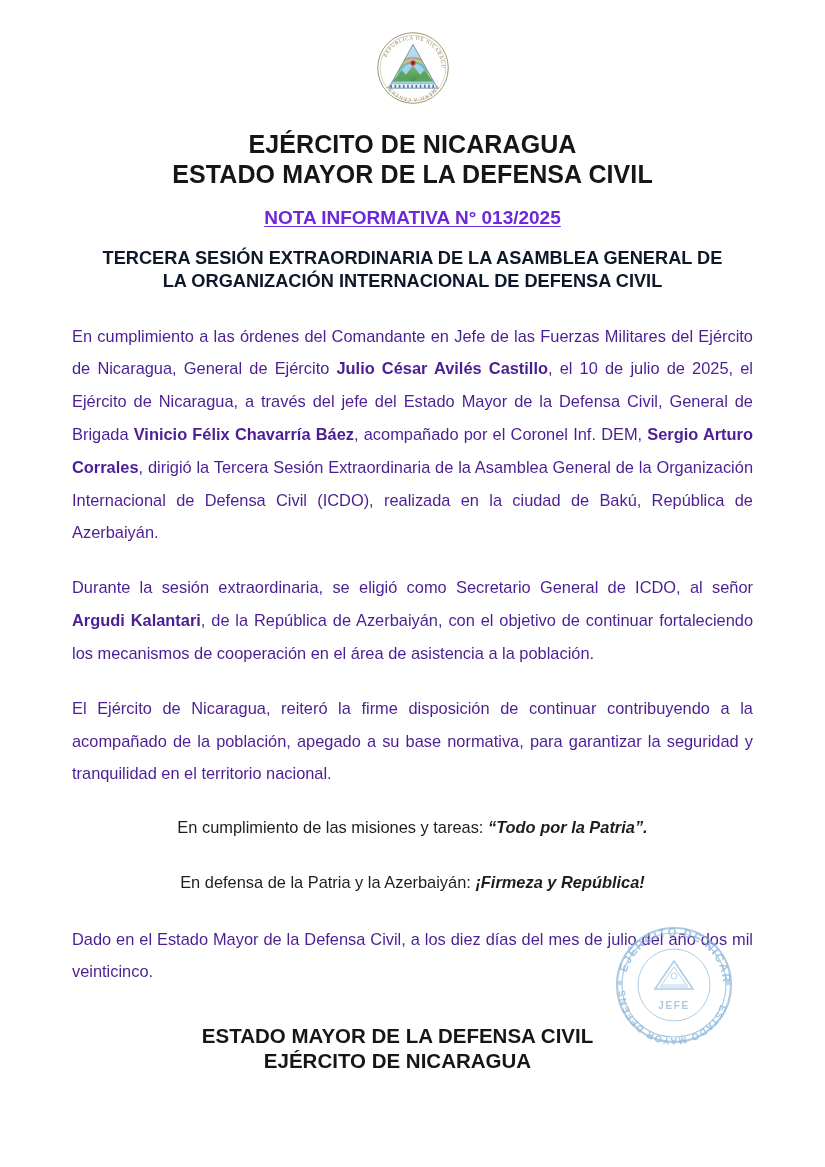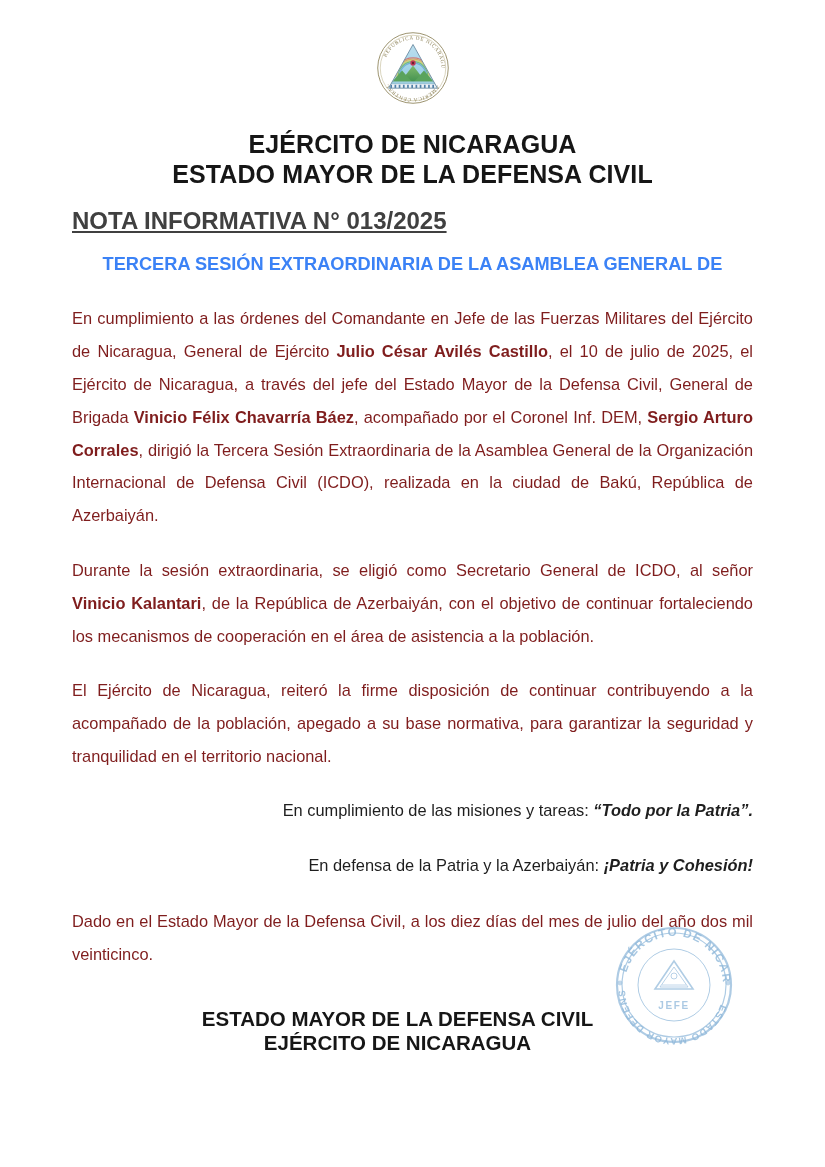--- a/index.html
+++ b/index.html
@@ -45,57 +45,58 @@
     font-weight: bold;
     font-size: 25px;
     line-height: 1.18;
     letter-spacing: 0.1px;
     margin-top: 12px;
     color: #161616;
   }
   .org-title .line2 { display: block; }
 
   .doc-number {
-    font-weight: bold;
-    font-size: 24px;
+    text-align: center;
+    font-weight: bold;
+    font-size: 19px;
     margin-top: 18px;
-    color: #404040;
+    color: #6d28d9;
   }
   .doc-number span.u {
     text-decoration: underline;
     text-underline-offset: 2px;
   }
 
   .subject {
     text-align: center;
     font-weight: bold;
     font-size: 18.2px;
     line-height: 1.28;
     margin-top: 18px;
-    color: #3b82f6;
+    color: #0f172a;
     padding: 0 6px;
   }
   .subject .line2 { display: block; }
 
   
   .body-block {
     margin-top: 26px;
   }
   p.para {
     text-align: justify;
     font-size: 16.4px;
     line-height: 2.0;
     margin: 0 0 22px 0;
-    color: #7f1d1d;
+    color: #4c1d95;
     hyphens: none;
   }
   p.para:last-child { margin-bottom: 0; }
 
   p.slogan {
-    text-align: right;
+    text-align: center;
     font-size: 16.4px;
     line-height: 1.9;
     margin: 0 0 24px 0;
     color: #1e1e1e;
   }
   .b { font-weight: bold; }
   .bi { font-weight: bold; font-style: italic; }
 
   .para-closing {
     margin-top: 4px;
@@ -201,33 +202,34 @@
     <span>EJÉRCITO DE NICARAGUA</span>
     <span class="line2">ESTADO MAYOR DE LA DEFENSA CIVIL</span>
   </div>
 
   <div class="doc-number">
     <span class="u">NOTA INFORMATIVA N° 013/2025</span>
   </div>
 
   <div class="subject">
     <span>TERCERA SESIÓN EXTRAORDINARIA DE LA ASAMBLEA GENERAL DE</span>
+    <span class="line2">LA ORGANIZACIÓN INTERNACIONAL DE DEFENSA CIVIL</span>
   </div>
 
   <div class="body-block">
 
     <p class="para"><span>En cumplimiento a las órdenes del Comandante en Jefe de las Fuerzas Militares del Ejército de Nicaragua, General de Ejército </span><span class="b">Julio César Avilés Castillo</span><span>, el 10 de julio de 2025, el Ejército de Nicaragua, a través del jefe del Estado Mayor de la Defensa Civil, General de Brigada </span><span class="b">Vinicio Félix Chavarría Báez</span><span>, acompañado por el Coronel Inf. DEM, </span><span class="b">Sergio Arturo Corrales</span><span>, dirigió la Tercera Sesión Extraordinaria de la Asamblea General de la Organización Internacional de Defensa Civil (ICDO), realizada en la ciudad de Bakú, República de Azerbaiyán.</span></p>
 
-    <p class="para"><span>Durante la sesión extraordinaria, se eligió como Secretario General de ICDO, al señor </span><span class="b">Vinicio Kalantari</span><span>, de la República de Azerbaiyán, con el objetivo de continuar fortaleciendo los mecanismos de cooperación en el área de asistencia a la población.</span></p>
+    <p class="para"><span>Durante la sesión extraordinaria, se eligió como Secretario General de ICDO, al señor </span><span class="b">Argudi Kalantari</span><span>, de la República de Azerbaiyán, con el objetivo de continuar fortaleciendo los mecanismos de cooperación en el área de asistencia a la población.</span></p>
 
     <p class="para">El Ejército de Nicaragua, reiteró la firme disposición de continuar contribuyendo a la acompañado de la población, apegado a su base normativa, para garantizar la seguridad y tranquilidad en el territorio nacional.</p>
 
     <p class="slogan"><span>En cumplimiento de las misiones y tareas: </span><span class="bi">“Todo por la Patria”.</span></p>
 
-    <p class="slogan"><span>En defensa de la Patria y la Azerbaiyán: </span><span class="bi">¡Patria y Cohesión!</span></p>
+    <p class="slogan"><span>En defensa de la Patria y la Azerbaiyán: </span><span class="bi">¡Firmeza y República!</span></p>
 
     <p class="para para-closing">Dado en el Estado Mayor de la Defensa Civil, a los diez días del mes de julio del año dos mil veinticinco.</p>
   </div>
 
   <div class="signature">
     <span>ESTADO MAYOR DE LA DEFENSA CIVIL</span>
     <span class="line2">EJÉRCITO DE NICARAGUA</span>
   </div>
 
   <svg class="seal" viewBox="0 0 148 125">

